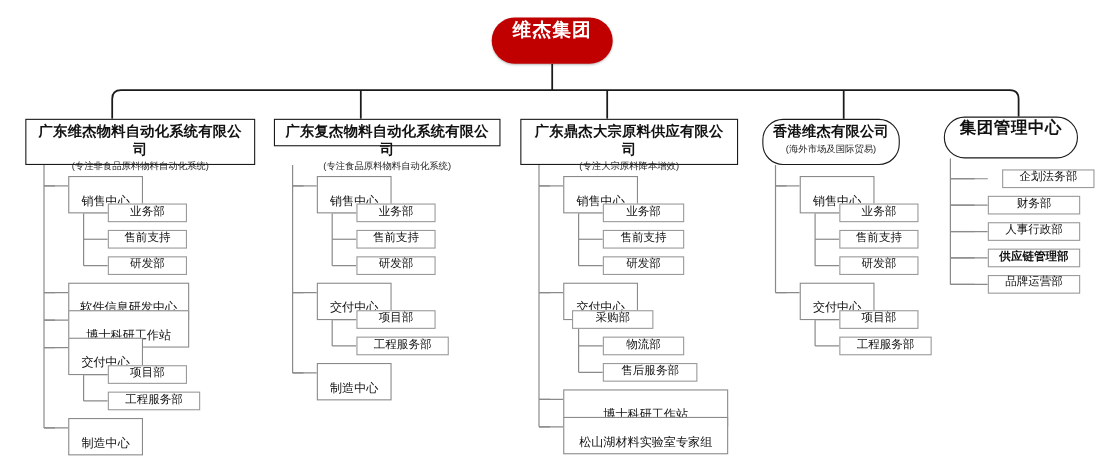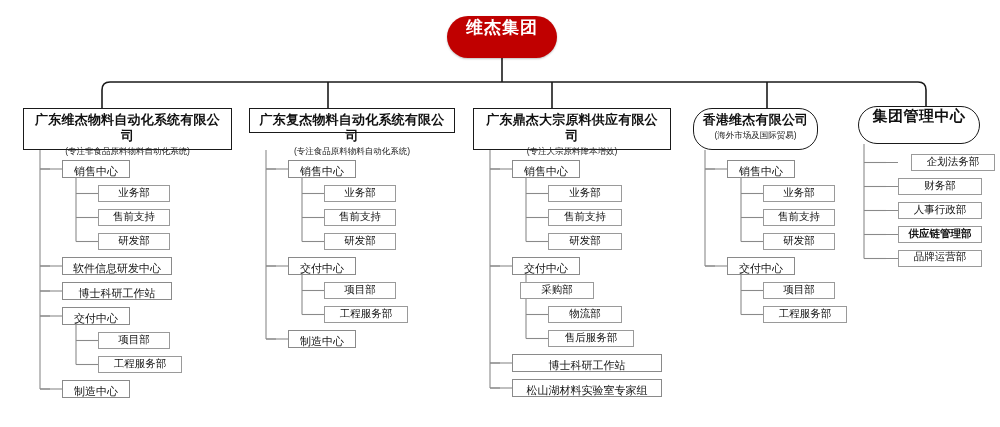--- a/index.html
+++ b/index.html
@@ -27,21 +27,21 @@
   }
 
   .company{border:1.6px solid #1a1a1a;padding:3px 6px;}
   .company .ttl{font-size:13px;font-weight:bold;line-height:16px;letter-spacing:.2px;}
   .company .sub{font-size:8.5px;color:#222;line-height:12px;margin-top:1px;}
 
   .pill{border:1.6px solid #1a1a1a;border-radius:19px;
         font-size:15px;font-weight:bold;letter-spacing:.5px;}
 
   .unit{border:1px solid #8a8a8a;font-size:11px;line-height:12px;
-        color:#111;padding:4px 4px;}
+        color:#111;padding:16px 4px;}
   .leaf{border:1px solid #9a9a9a;font-size:10.5px;line-height:12px;
         color:#111;padding:0 4px;}
 </style>
 </head>
 <body>
 
 <div id="chart">
 
   <svg class="links" id="links">
       <path d="M 502 58 L 502 82" class="lnk-main"></path>

